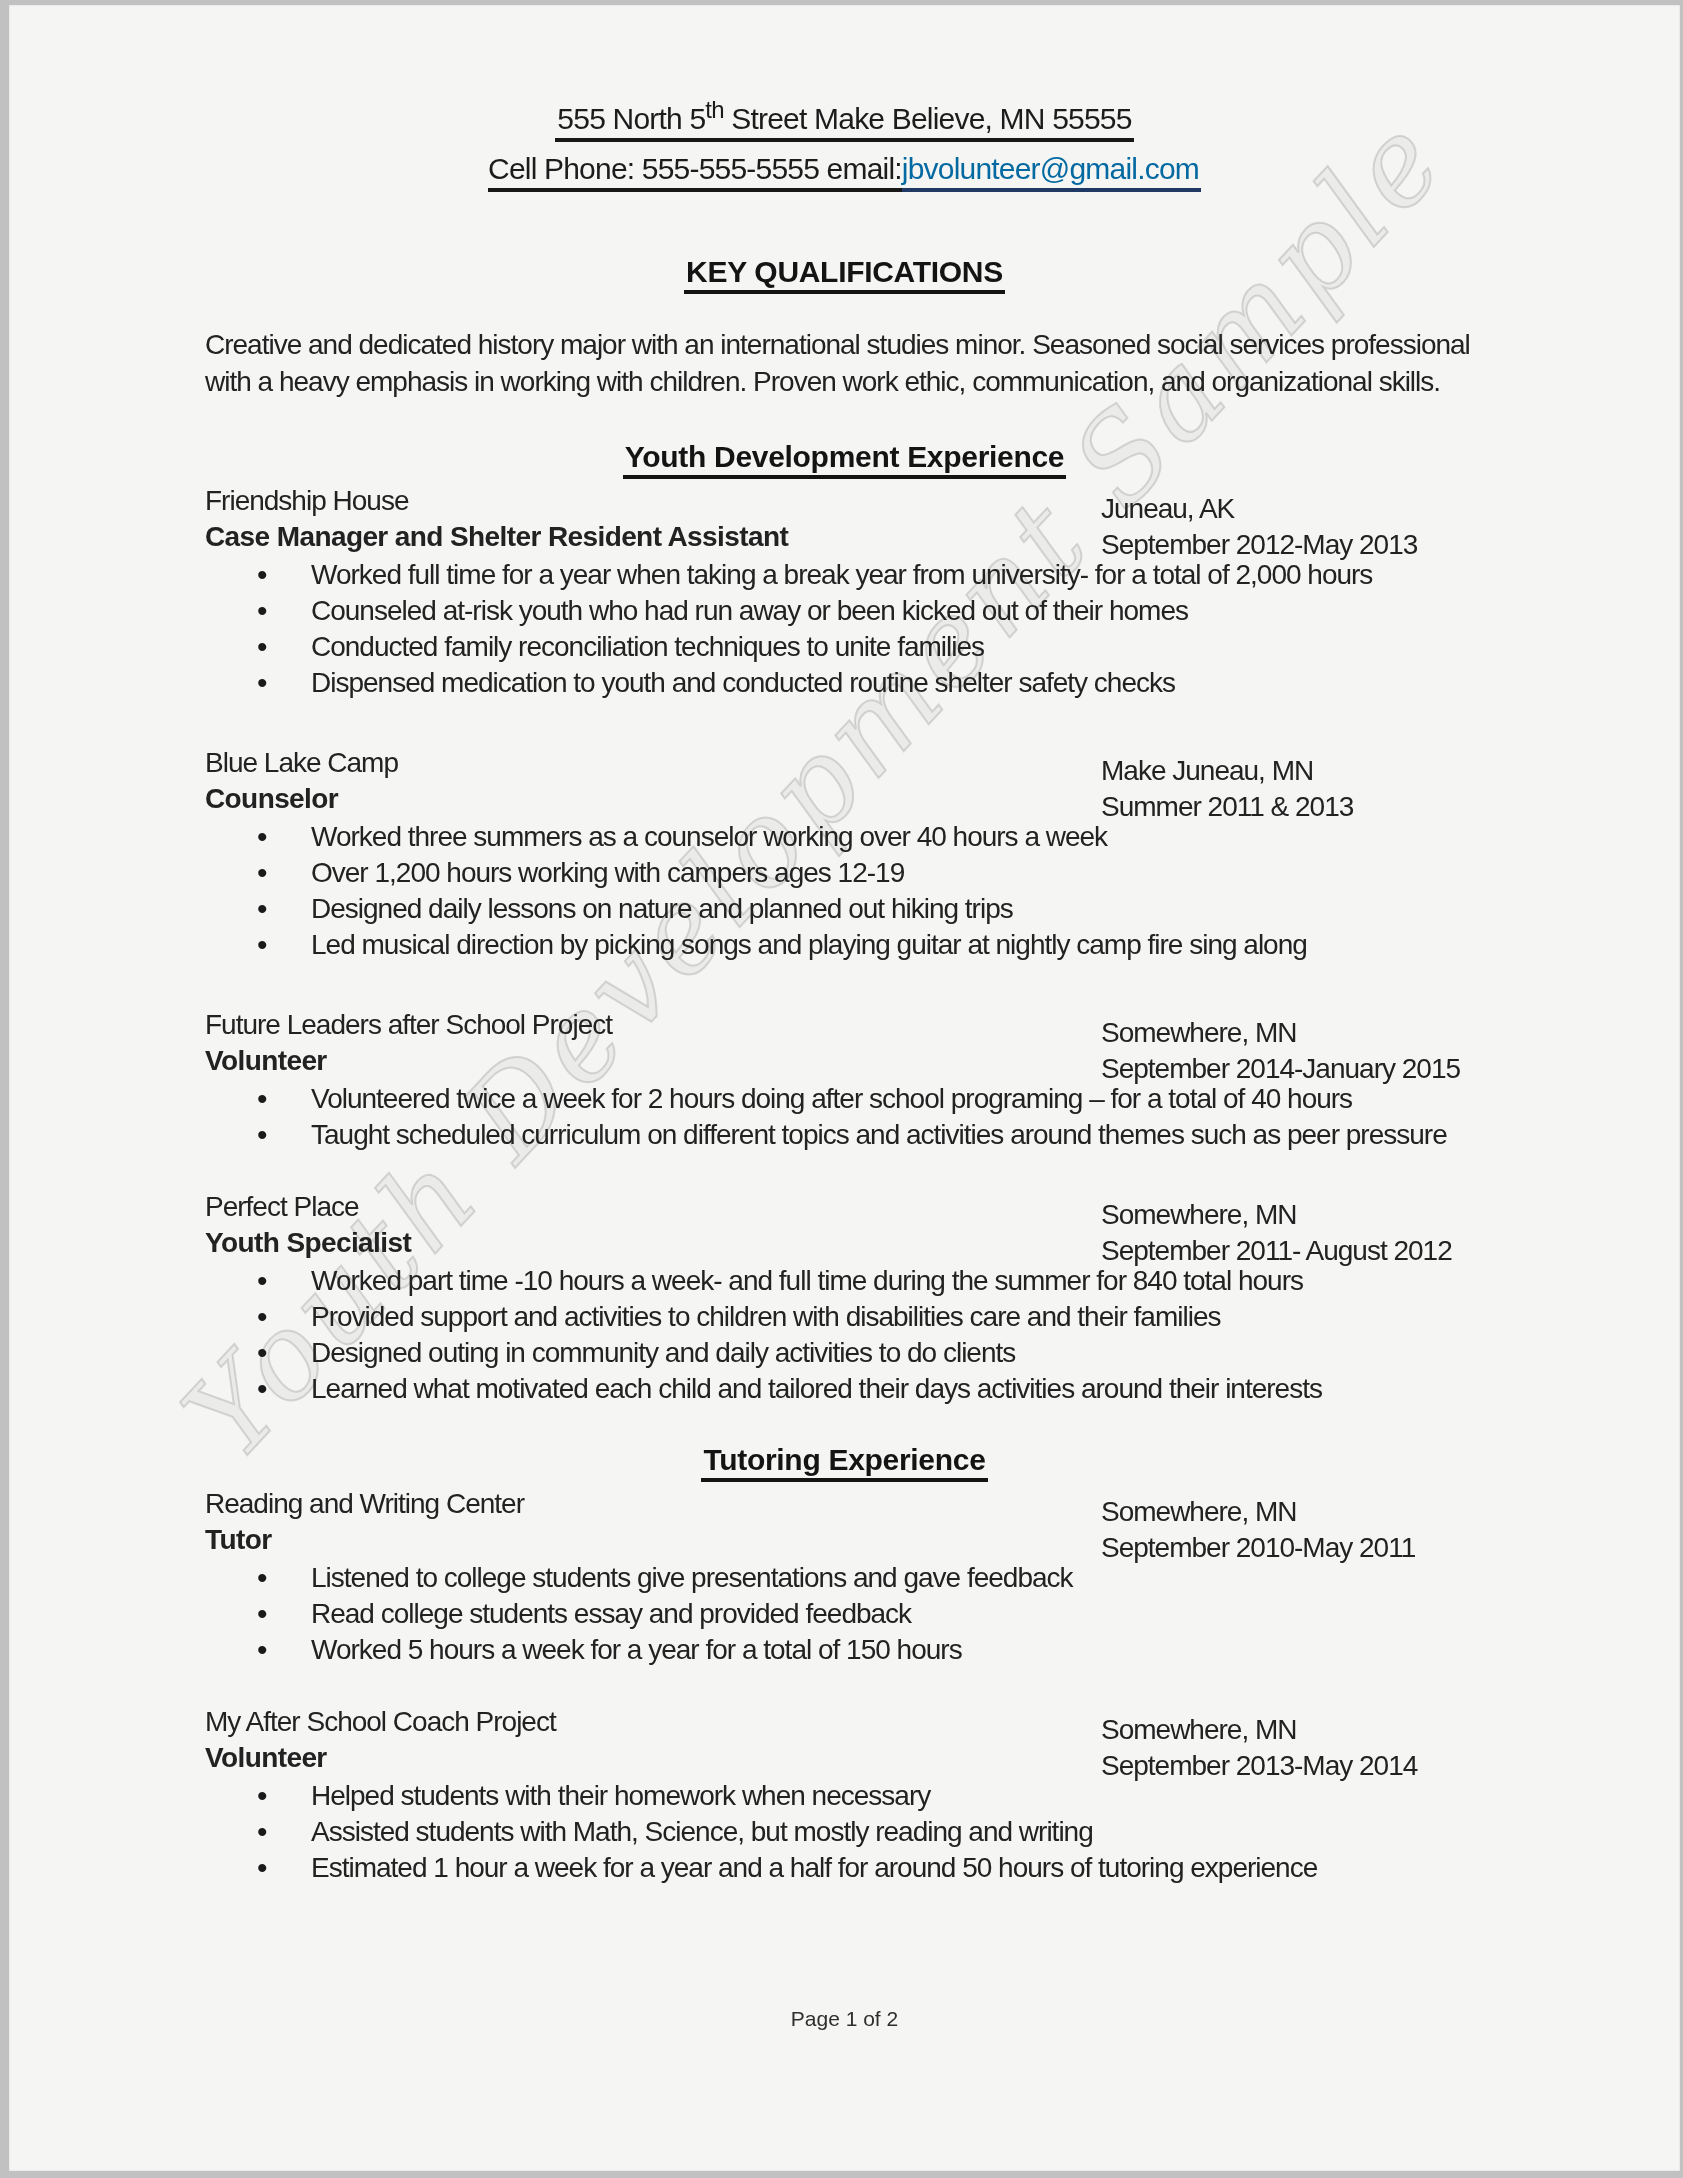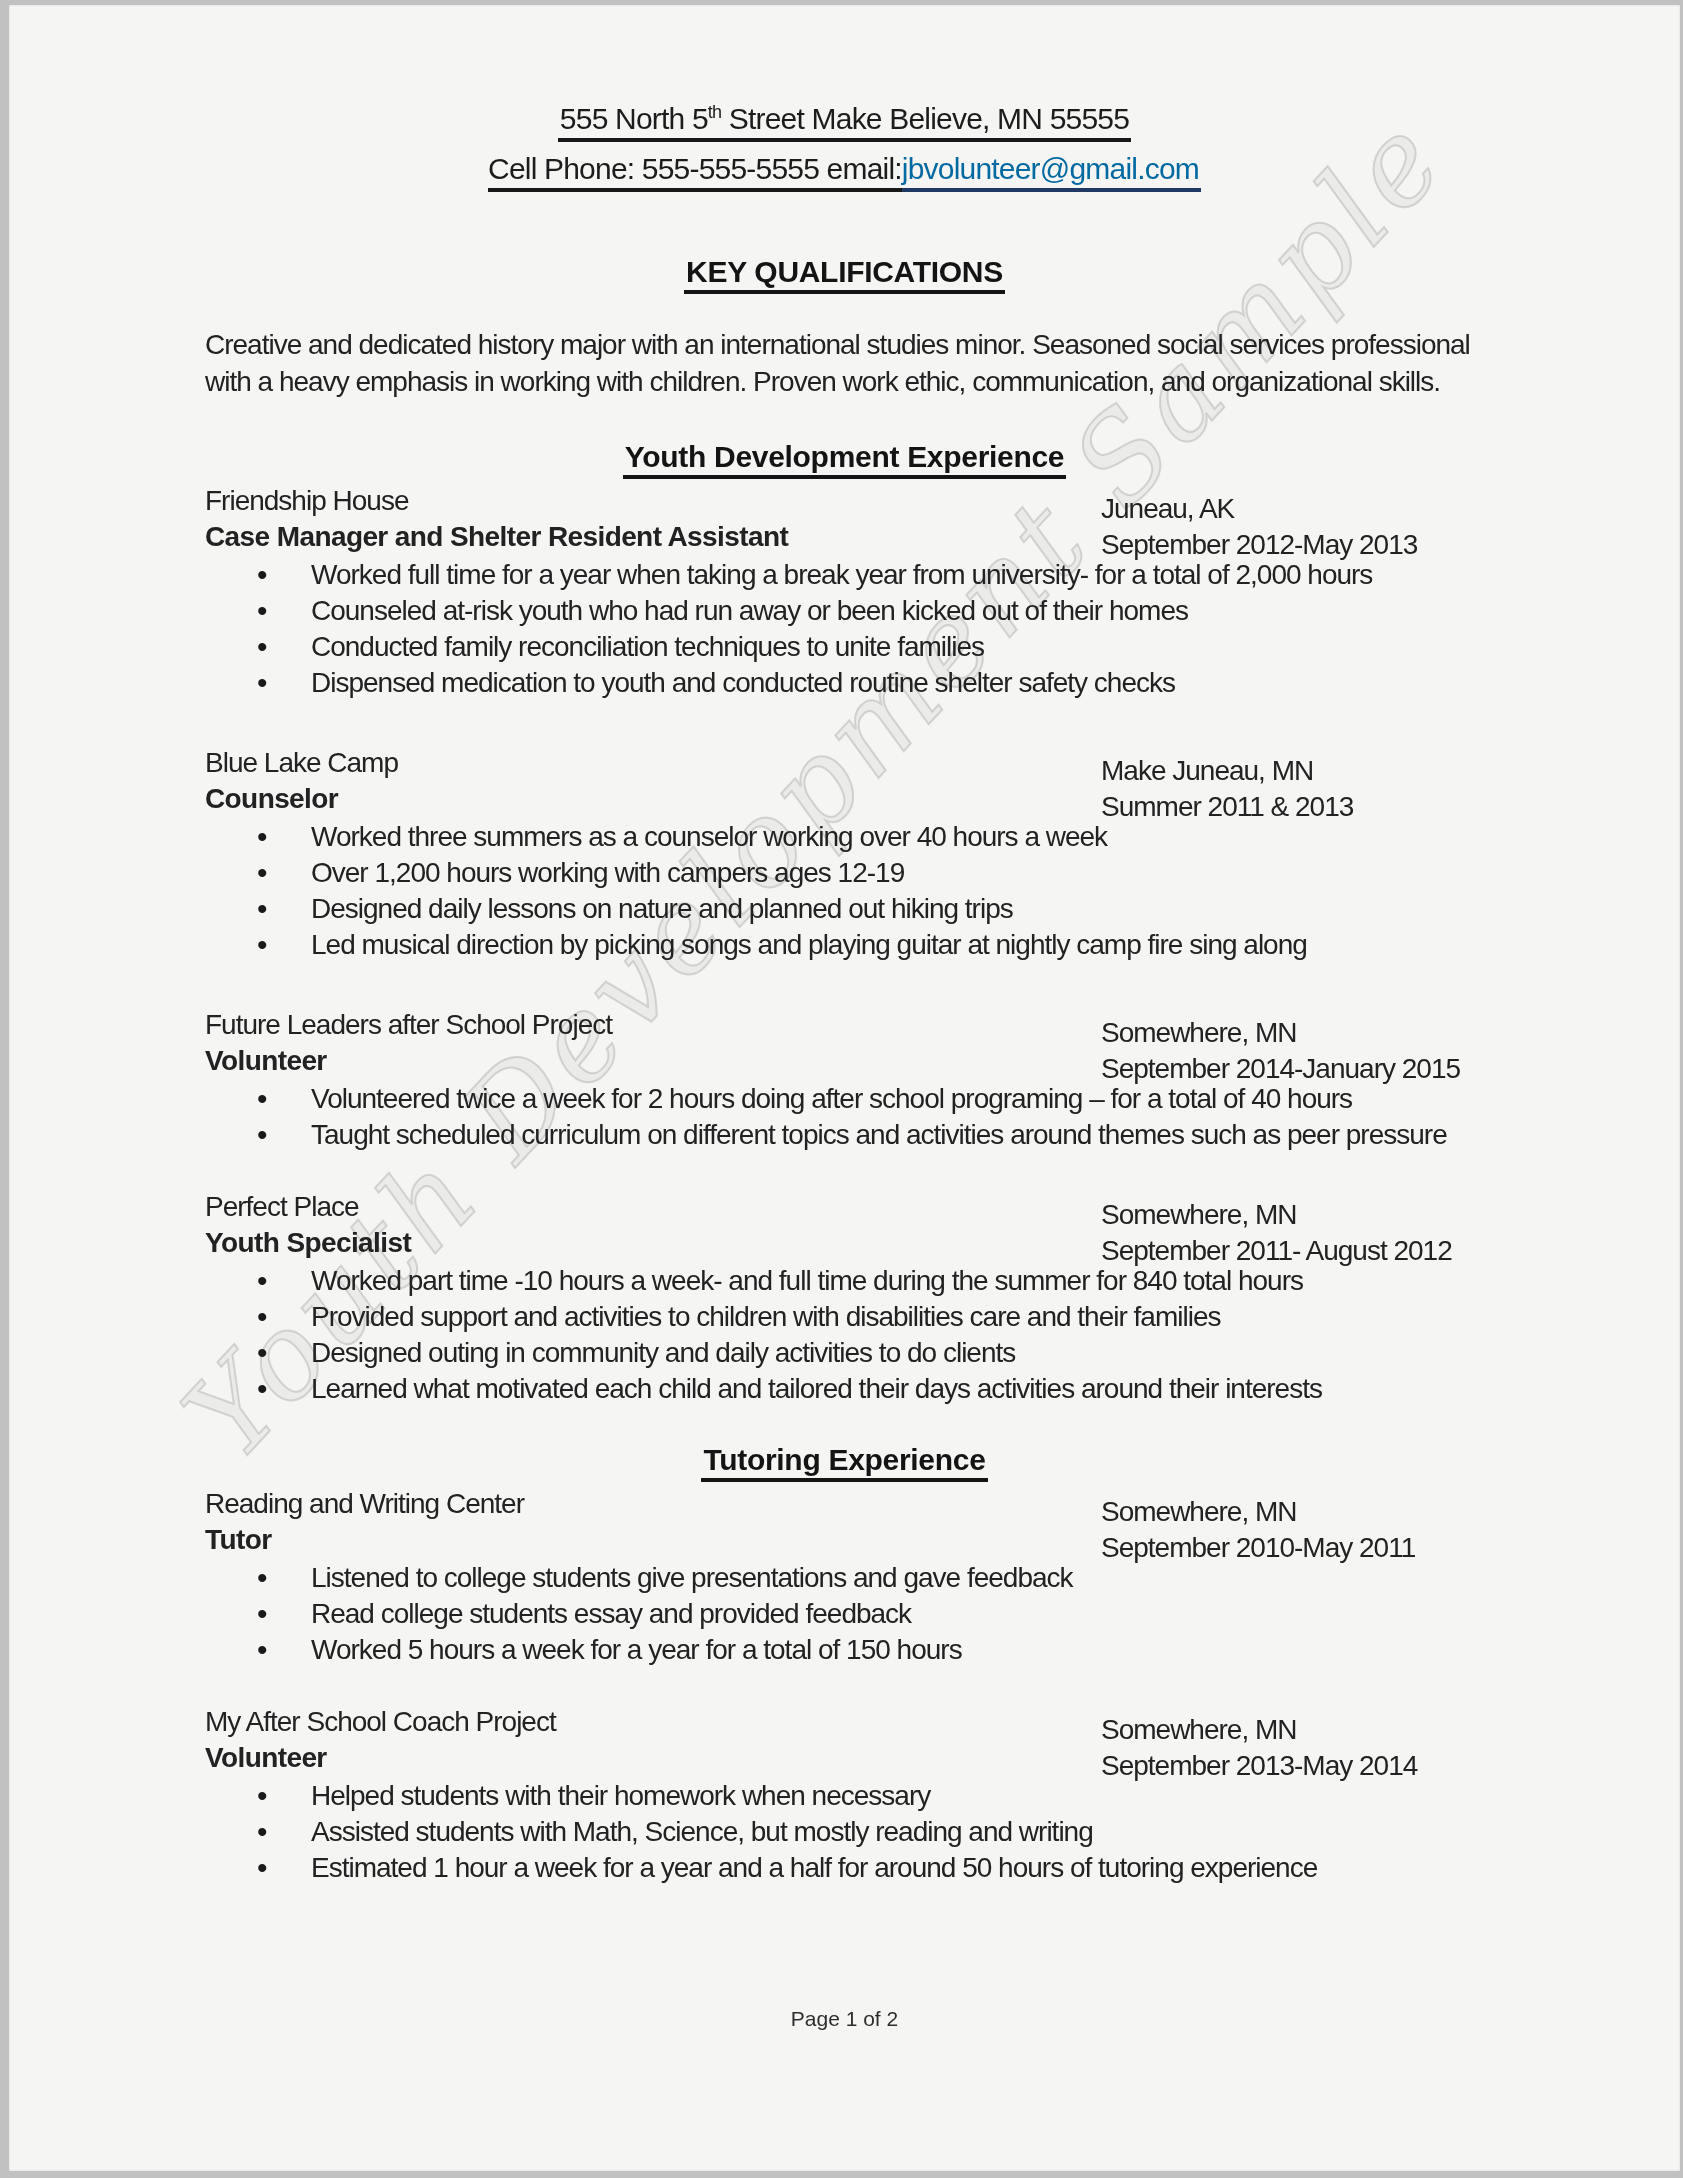--- a/index.html
+++ b/index.html
@@ -30,21 +30,21 @@
     display:inline-block;
     font-family:"Liberation Serif", serif;font-weight:700;
     font-size:69px;line-height:75px;letter-spacing:1px;
     border-bottom:7px solid #0d0d0d;padding:0 12px 0 12px;
     color:#121212;
   }
   .addr{
     margin-top:20px;font-size:30px;line-height:34px;letter-spacing:-0.8px;color:#1c1c1c;
   }
   .addr .line{display:inline-block;border-bottom:4px solid #181818;padding:0 2px 2px 2px;}
-  .addr sup{font-size:18px;vertical-align:super;line-height:0;}
+  .addr sup{font-size:24px;vertical-align:super;line-height:0;}
   .contact{margin-top:10px;font-size:30px;line-height:34px;letter-spacing:-0.8px;color:#1c1c1c;}
   .contact .part{display:inline-block;border-bottom:4px solid #181818;padding:0 0 2px 0;}
   .contact .email{display:inline-block;border-bottom:4px solid #1F3864;padding:0 2px 2px 0;color:#0369a1;text-decoration:none;cursor:pointer;}
   
   .sechead{text-align:center;font-weight:700;font-size:30px;line-height:34px;letter-spacing:-0.3px;color:#141414;}
   .sechead span{display:inline-block;border-bottom:4px solid #141414;padding:0 2px 1px 2px;}
   .kq{margin-top:63px;}
   .summary{
     margin:32px 0 0 196px;width:1287px;
     font-size:28px;line-height:37px;letter-spacing:-1px;color:#222;

